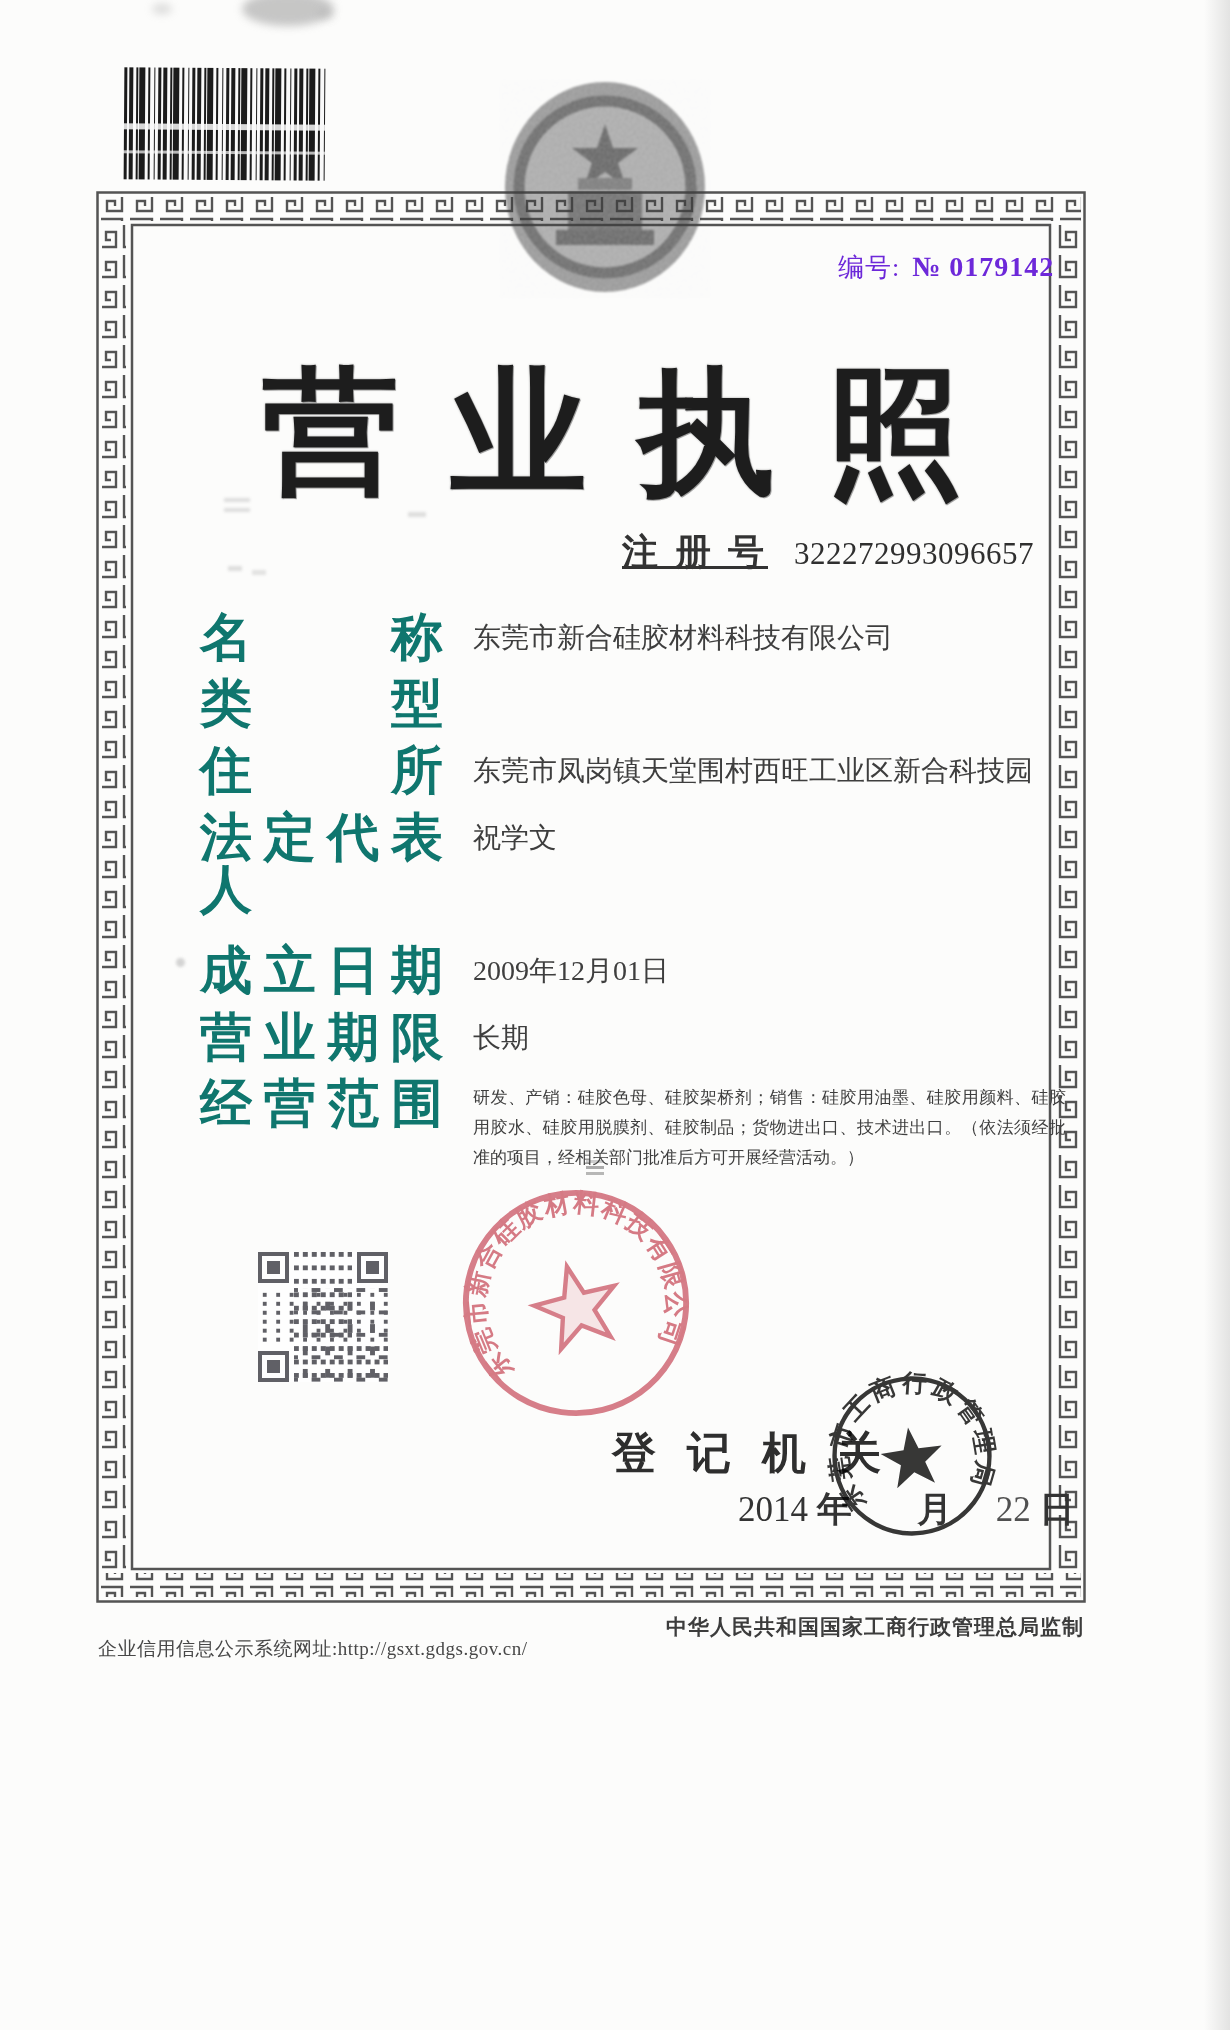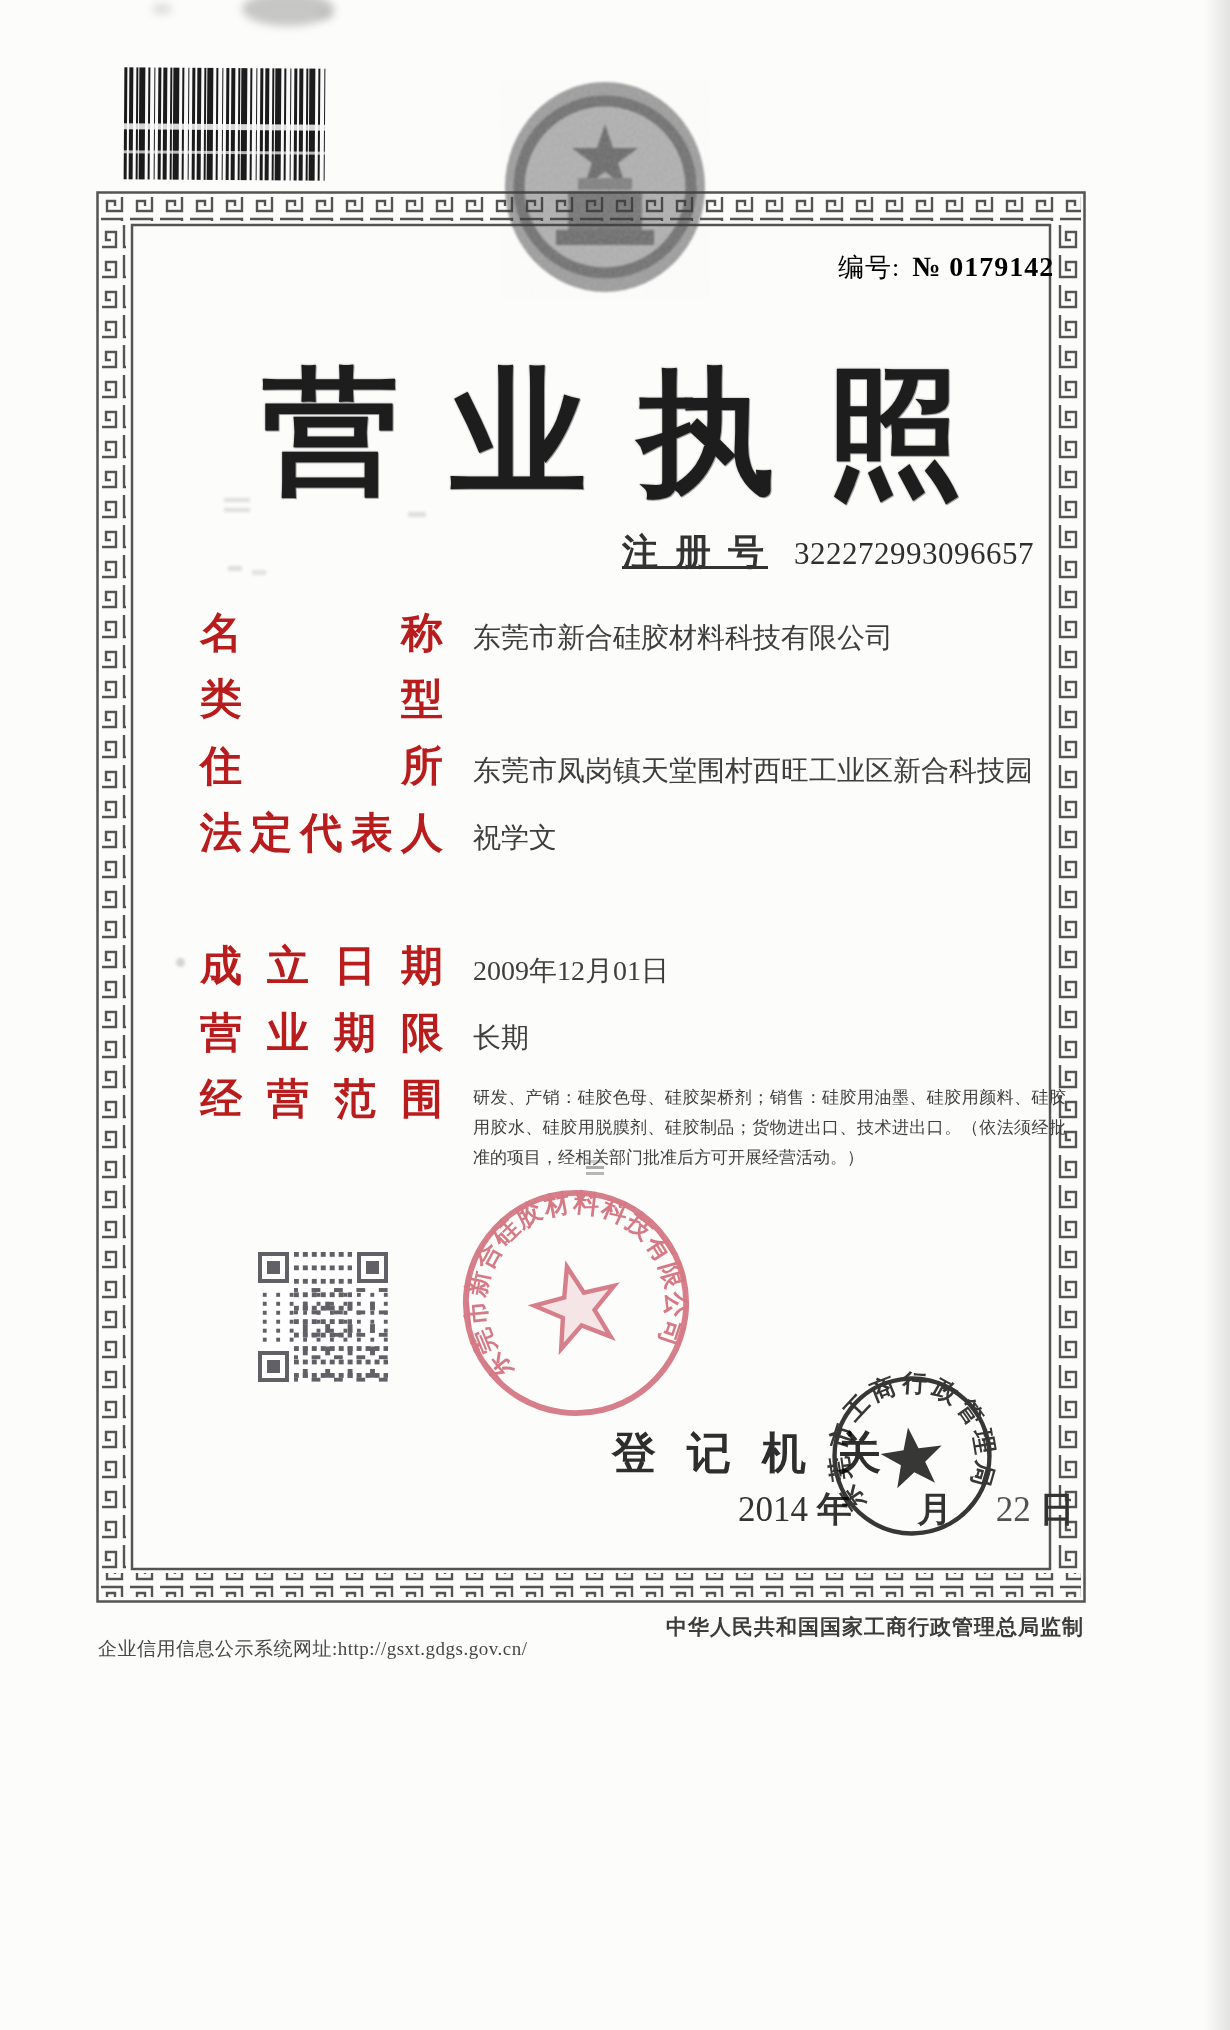--- a/index.html
+++ b/index.html
@@ -31,37 +31,37 @@
         #161616 0 3px, #fff 3px 5px, #161616 5px 9px, #fff 9px 12px,
         #161616 12px 14px, #fff 14px 15px, #161616 15px 21px, #fff 21px 24px,
         #161616 24px 26px, #fff 26px 30px, #161616 30px 31px, #fff 31px 34px);
     transform:rotate(.4deg); filter:contrast(.95) blur(.3px);
   }
   
   .emblem{position:absolute; left:500px; top:80px; width:210px; height:218px; filter:blur(1.1px) contrast(.92);}
   
   .frame{position:absolute; left:96px; top:191px; opacity:.88;}
   
-  .serial{position:absolute; left:838px; top:250px; font-size:26px; color:#000000; letter-spacing:1px; white-space:nowrap;}
+  .serial{position:absolute; left:838px; top:250px; font-size:26px; color:#6d28d9; letter-spacing:1px; white-space:nowrap;}
   .serial .no{font-weight:700; margin-left:12px; font-size:28px;}
   
   .title{
     position:absolute; left:160px; top:342px; width:905px; text-align:center;
     font-family:"Liberation Sans", sans-serif; font-weight:900; font-size:136px;
     letter-spacing:52px; padding-left:52px; color:#1d1d1d; white-space:nowrap;
     text-shadow:0 0 2px rgba(30,30,30,.5), 1px 1px 0 rgba(60,60,60,.4);
   }
   
   .regline{position:absolute; left:622px; top:528px; white-space:nowrap;}
   .regline .rlbl{font-size:36px; font-weight:700; color:#333; letter-spacing:4px;text-decoration:underline;}
   .regline .rno{font-size:31px; letter-spacing:.5px; color:#2f2f2f; margin-left:22px;}
   
   .row{position:absolute; left:200px; width:866px; display:flex; align-items:flex-start;}
   .row .lbl{
-    width:243px; flex:0 0 243px; font-size:42px; font-weight:700; color:#b91c1c;
+    width:243px; flex:0 0 243px; font-size:52px; font-weight:700; color:#0f766e;
     text-align:justify; text-align-last:justify; line-height:1; letter-spacing:0;
   }
   .row .val{margin-left:30px; font-size:28px; color:#3e3e3e; padding-top:9px; line-height:1.2;}
   .row.scope .val{font-size:17px; line-height:30px; width:600px; padding-top:5px; text-align:justify;}
   
   .qr{position:absolute; left:258px; top:1252px; width:130px; height:130px; opacity:.88; filter:blur(.3px);}
   
   .stamp{position:absolute;}
   .stamp-red{left:458px; top:1185px; width:236px; height:236px; transform:rotate(-14deg); opacity:.8; mix-blend-mode:multiply;}
   .stamp-black{left:822px; top:1366px; width:180px; height:180px; transform:rotate(-8deg); opacity:.92; mix-blend-mode:multiply;}

